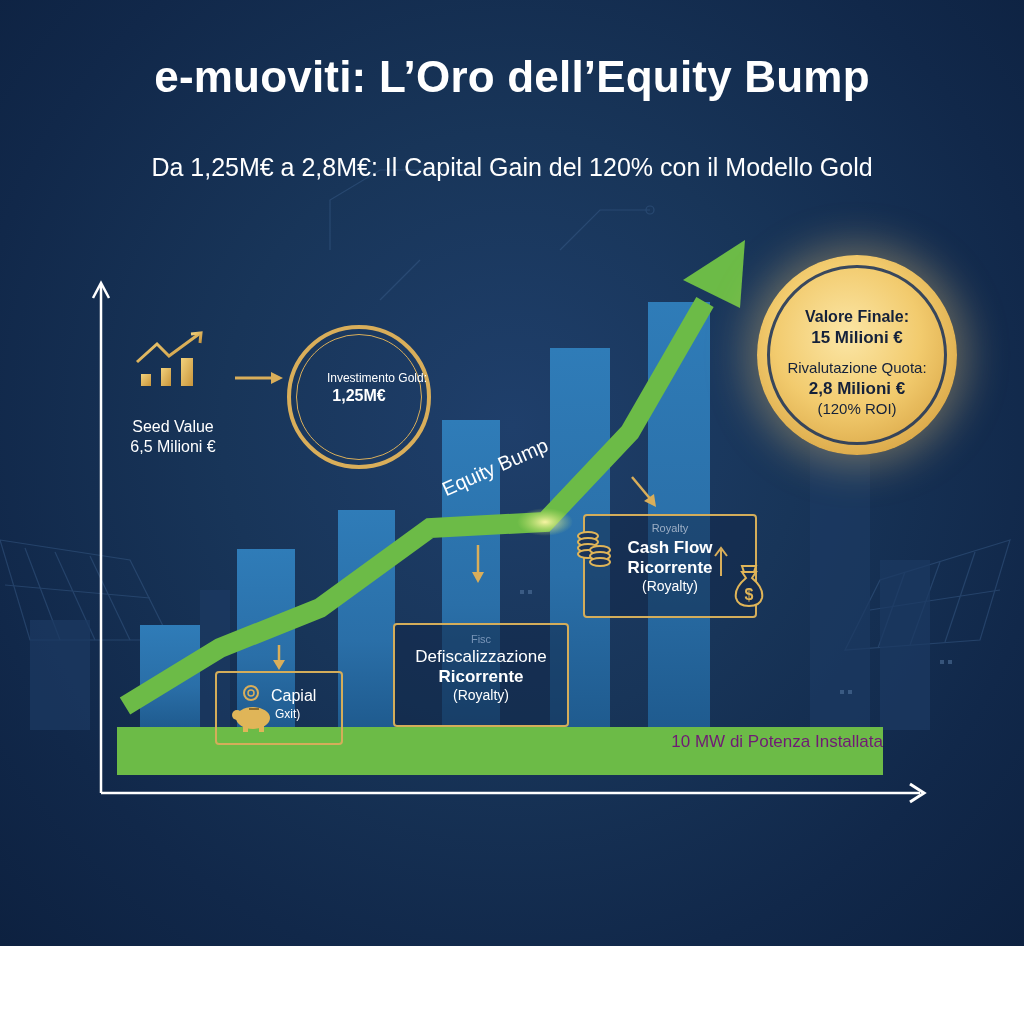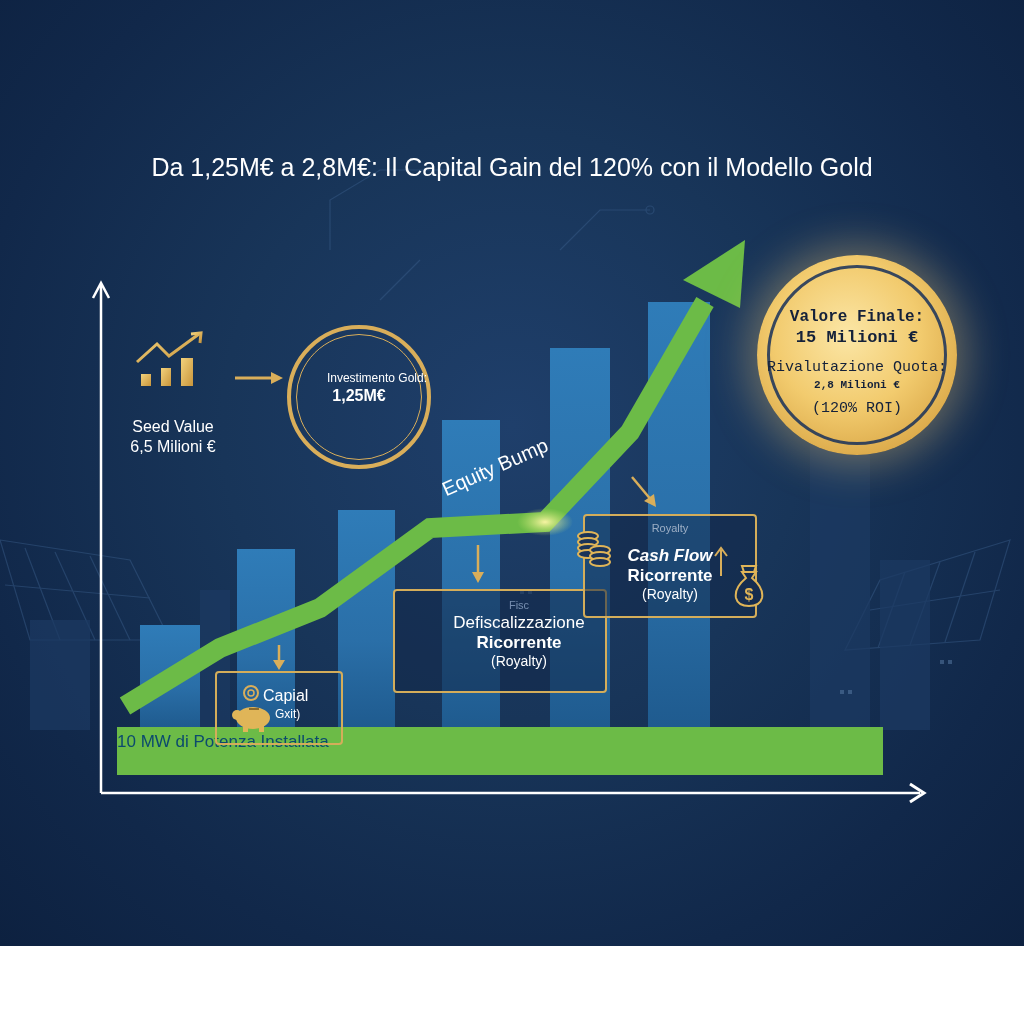--- a/index.html
+++ b/index.html
@@ -4,27 +4,27 @@
 <style>
   html, body { margin: 0; padding: 0; }
   body { width: 1024px; height: 1024px; position: relative; overflow: hidden; background: #ffffff; font-family: "Liberation Sans", "DejaVu Sans", sans-serif; }
   #canvas { position: absolute; left: 0; top: 0; width: 1024px; height: 946px;
     background: radial-gradient(ellipse at 50% 45%, #1f3f6b 0%, #183559 40%, #11284a 75%, #0d2140 100%); overflow: hidden; }
   .abs { position: absolute; }
   #title { left: 0; width: 1024px; top: 52px; text-align: center; color: #ffffff; font-weight: bold; font-size: 44px; letter-spacing: 0.2px; }
   #subtitle { left: 0; width: 1024px; top: 109px; text-align: center; color: #ffffff; font-size: 25px; margin-top: 44px; }
   .bar { position: absolute; background: linear-gradient(180deg, #2f7cb8 0%, #2a6fa8 60%, #1f5b8f 100%); }
   .box { position: absolute; border: 2px solid #d4ad5a; border-radius: 4px; background: rgba(18,40,72,0.55); color: #fff; text-align: center; }
-  #green-band { left: 117px; top: 727px; width: 766px; height: 48px; background: #6cbb47; color: #0c4a6e; text-align: left; font-size: 17px; line-height: 21px; padding-top: 4px; box-sizing: border-box; }
+  #green-band { left: 117px; top: 727px; width: 766px; height: 48px; background: #6cbb47; color: #701a75; text-align: right; font-size: 17px; line-height: 21px; padding-top: 4px; box-sizing: border-box; }
   .coin { position: absolute; border-radius: 50%; }
   #gold-coin-invest { left: 287px; top: 325px; width: 144px; height: 144px; border: 4px solid #d9ae5a; box-sizing: border-box; background: transparent; }
   #gold-coin-invest .inner { position: absolute; left: 5px; top: 5px; right: 5px; bottom: 5px; border: 1.5px solid #d9ae5a; border-radius: 50%; }
   #final-coin { left: 757px; top: 255px; width: 200px; height: 200px;
     background: radial-gradient(circle at 45% 40%, #fbe6a6 0%, #f2cb6e 45%, #d9a646 80%, #c2903a 100%);
-    box-shadow: 0 0 40px 10px rgba(255,210,120,0.35); font-family: Liberation Mono, monospace; }
+    box-shadow: 0 0 40px 10px rgba(255,210,120,0.35); }
   #final-coin .ring { position: absolute; left: 10px; top: 10px; right: 10px; bottom: 10px; border: 3px solid #17305a; border-radius: 50%; opacity: 0.85; }
   .coin-text { position: absolute; left: 0; width: 100%; text-align: center; color: #14213a; }
 </style>
 </head>
 <body>
 
 <div id="canvas">
 
   <svg class="abs" style="left:0;top:0" width="1024" height="946">
     <g stroke="#3b5f8c" stroke-width="1.2" fill="none" opacity="0.45">
@@ -84,20 +84,21 @@
         <stop offset="1" stop-color="#c7e86a" stop-opacity="0"></stop>
       </radialGradient>
     </defs>
     <polyline points="125,706 220,648 320,608 430,528 545,522 630,432 705,302" fill="none" stroke="#6cbb47" stroke-width="20" stroke-linejoin="miter"></polyline>
     <polygon points="683,280 745,240 740,308" fill="#6cbb47"></polygon>
     <ellipse cx="545" cy="522" rx="28" ry="14" fill="url(#glow)"></ellipse>
   </svg>
 
   <div class="abs" style="left:448px;top:478px;color:#ffffff;font-size:20px;transform:rotate(-24deg);transform-origin:left bottom;white-space:nowrap;">Equity Bump</div>
 
+  <div id="title" class="abs">e-muoviti: L’Oro dell’Equity Bump</div>
   <div id="subtitle" class="abs">Da 1,25M€ a 2,8M€: Il Capital Gain del 120% con il Modello Gold</div>
 
   <svg class="abs" style="left:133px;top:330px" width="80" height="62">
     <defs>
       <linearGradient id="goldg" x1="0" x2="1" y1="0" y2="1">
         <stop offset="0" stop-color="#f3d27c"></stop>
           <stop offset="1" stop-color="#c8953c"></stop>
       </linearGradient>
     </defs>
     <rect x="8" y="44" width="10" height="12" fill="url(#goldg)"></rect>
@@ -121,60 +122,60 @@
     <div class="inner"></div>
     <div class="abs" style="left:0;width:100%;top:42px;text-align:right;color:#fff;font-size:12px;">Investimento Gold:</div>
     <div class="abs" style="left:0;width:100%;top:58px;text-align:center;color:#fff;font-size:16px;font-weight:bold;">1,25M€</div>
   </div>
 
   <div id="final-coin" class="coin">
     <div class="ring"></div>
     <div class="coin-text" style="top:53px;font-size:16px;font-weight:bold;">Valore Finale:</div>
     <div class="coin-text" style="top:73px;font-size:17px;font-weight:bold;">15 Milioni €</div>
     <div class="coin-text" style="top:104px;font-size:15px;">Rivalutazione Quota:</div>
-    <div class="coin-text" style="top:124px;font-size:11px;font-weight:bold;">2,8 Milioni €</div>
+    <div class="coin-text" style="top:124px;font-size:17px;font-weight:bold;">2,8 Milioni €</div>
     <div class="coin-text" style="top:145px;font-size:15px;text-align:center;">(120% ROI)</div>
   </div>
 
   <svg class="abs" style="left:272px;top:645px" width="14" height="26">
     <line x1="7" y1="0" x2="7" y2="18" stroke="#d9ae5a" stroke-width="2.5"></line>
     <polygon points="1,15 7,25 13,15" fill="#d9ae5a"></polygon>
   </svg>
   <div class="box" style="left:215px;top:671px;width:124px;height:70px;background:transparent;">
     <svg class="abs" style="left:12px;top:10px" width="46" height="50">
       <circle cx="22" cy="10" r="7" fill="none" stroke="#d9ae5a" stroke-width="2"></circle>
       <circle cx="22" cy="10" r="3" fill="none" stroke="#d9ae5a" stroke-width="1.5"></circle>
       <ellipse cx="24" cy="35" rx="17" ry="11" fill="#e0b558"></ellipse>
       <circle cx="8" cy="32" r="5" fill="#e0b558"></circle>
       <rect x="14" y="42" width="5" height="7" fill="#e0b558"></rect>
       <rect x="30" y="42" width="5" height="7" fill="#e0b558"></rect>
       <rect x="20" y="25" width="10" height="2" fill="#8a6a2a"></rect>
     </svg>
-    <div class="abs" style="left:46px;top:14px;font-size:16px;color:#fff;">Capial</div>
+    <div class="abs" style="left:54px;top:14px;font-size:16px;color:#fff;">Capial</div>
     <div class="abs" style="left:58px;top:34px;font-size:12px;color:#fff;">Gxit)</div>
   </div>
 
   <svg class="abs" style="left:471px;top:545px" width="14" height="40">
     <line x1="7" y1="0" x2="7" y2="30" stroke="#d9ae5a" stroke-width="2.5"></line>
     <polygon points="1,27 7,38 13,27" fill="#d9ae5a"></polygon>
   </svg>
-  <div class="box" style="left:393px;top:589px;width:172px;height:100px;padding-left:38px;">
+  <div class="box" style="left:393px;top:623px;width:172px;height:100px;">
     <div style="margin-top:8px;font-size:11px;color:#9fb6d6;opacity:0.7;">Fisc</div>
     <div style="font-size:17px;font-weight:normal;margin-top:2px;">Defiscalizzazione</div>
     <div style="font-size:17px;font-weight:bold;">Ricorrente</div>
     <div style="font-size:14px;">(Royalty)</div>
   </div>
 
   <svg class="abs" style="left:630px;top:475px" width="30" height="34">
     <line x1="2" y1="2" x2="22" y2="26" stroke="#d9ae5a" stroke-width="2.5"></line>
     <polygon points="14,26 26,32 24,19" fill="#d9ae5a"></polygon>
   </svg>
   <div class="box" style="left:583px;top:514px;width:170px;height:100px;">
     <div style="margin-top:6px;font-size:11px;color:#d0d8e6;opacity:0.7;">Royalty</div>
-    <div style="font-size:17px;font-weight:bold;margin-top:12px;font-style:italic;">Cash Flow</div>
+    <div style="font-size:17px;font-weight:bold;margin-top:4px;">Cash Flow</div>
     <div style="font-size:17px;font-weight:bold;">Ricorrente</div>
     <div style="font-size:14px;">(Royalty)</div>
   </div>
   <svg class="abs" style="left:574px;top:528px" width="40" height="46">
     <g fill="#1a3358" stroke="#e0b558" stroke-width="2">
       <ellipse cx="14" cy="8" rx="10" ry="4"></ellipse>
         <ellipse cx="14" cy="14" rx="10" ry="4"></ellipse>
         <ellipse cx="14" cy="20" rx="10" ry="4"></ellipse>
         <ellipse cx="14" cy="26" rx="10" ry="4"></ellipse>
       <ellipse cx="26" cy="22" rx="10" ry="4"></ellipse>

